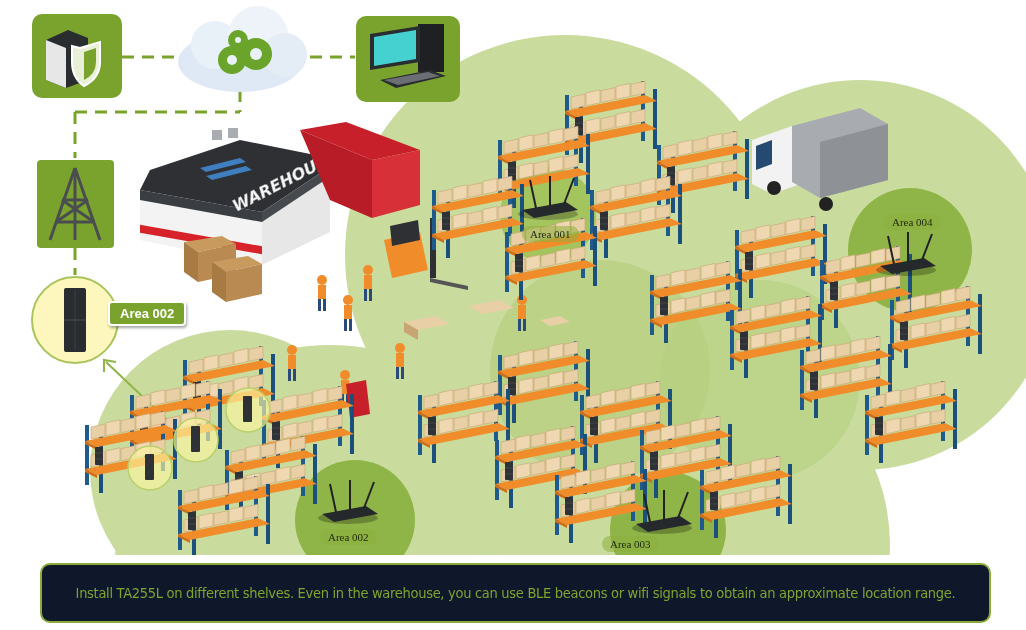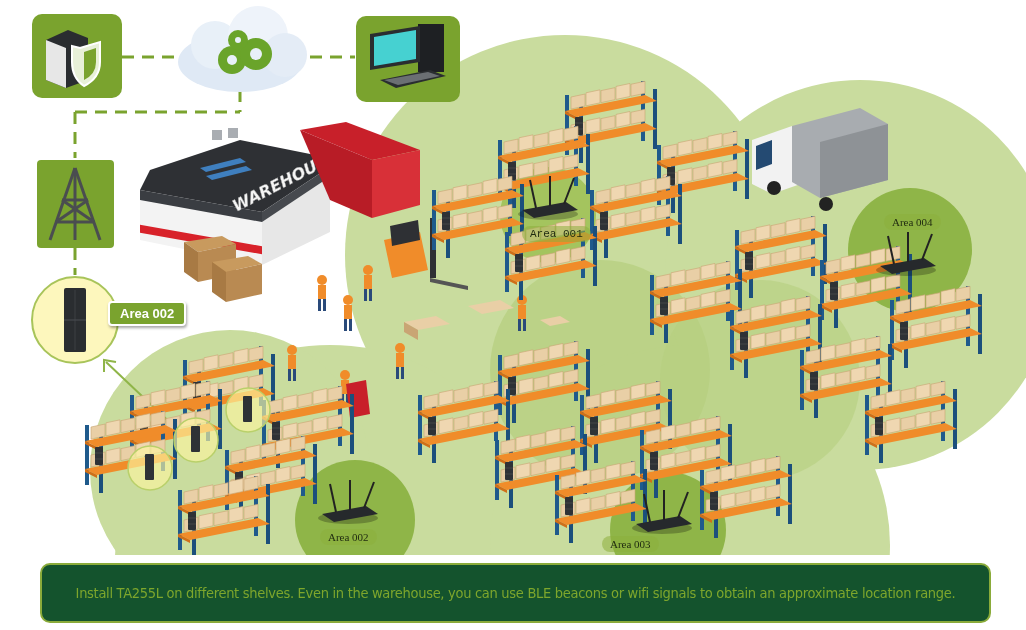--- a/index.html
+++ b/index.html
@@ -12,21 +12,21 @@
     white-space: nowrap;
   }
   .tag-area002 {
     position: absolute; left: 108px; top: 301px; padding: 3px 10px;
     background: #7aa32e; color: #ffffff; font-size: 13px; font-weight: bold;
     border: 2px solid #ffffff; border-radius: 4px; box-shadow: 1px 2px 3px rgba(0,0,0,0.35);
     font-family: "Liberation Sans", sans-serif;
   }
   .caption {
     position: absolute; left: 40px; top: 563px; width: 951px; height: 60px;
-    border: 2px solid #8aab3a; border-radius: 10px; background: #14532d;
+    border: 2px solid #8aab3a; border-radius: 10px; background: #0f172a;
     display: flex; align-items: center; justify-content: center; text-align: center;
     padding: 4px 30px; color: #7ea62c; font-size: 14.5px; line-height: 19px;
     font-family: "DejaVu Sans", sans-serif; font-stretch: condensed; letter-spacing: -0.3px;
   }
 </style>
 </head>
 <body>
 
 <div id="scene">
   <svg width="1026" height="555" viewBox="0 0 1026 555" xmlns="http://www.w3.org/2000/svg">
@@ -258,21 +258,21 @@
     <rect x="191" y="426" width="9" height="26" rx="1" fill="#2e3236"></rect>
     <rect x="243" y="396" width="9" height="26" rx="1" fill="#2e3236"></rect>
 
     <use href="#router" x="548" y="206"></use>
     <use href="#router" x="906" y="262"></use>
     <use href="#router" x="348" y="510"></use>
     <use href="#router" x="662" y="520"></use>
   </svg>
 </div>
 
-<div class="area-label" style="left:522px;top:226px;font-family:Liberation Mono, monospace;">Area 001</div>
+<div class="area-label" style="left:522px;top:226px;">Area 001</div>
 <div class="area-label" style="left:320px;top:529px;">Area 002</div>
 <div class="area-label" style="left:602px;top:536px;">Area 003</div>
 <div class="area-label" style="left:884px;top:214px;">Area 004</div>
 
 <div class="tag-area002">Area 002</div>
 
 <div class="caption">
   <span>Install TA255L on different shelves. Even in the warehouse, you can use BLE beacons or wifi signals to obtain an approximate location range.</span>
 </div>
 

